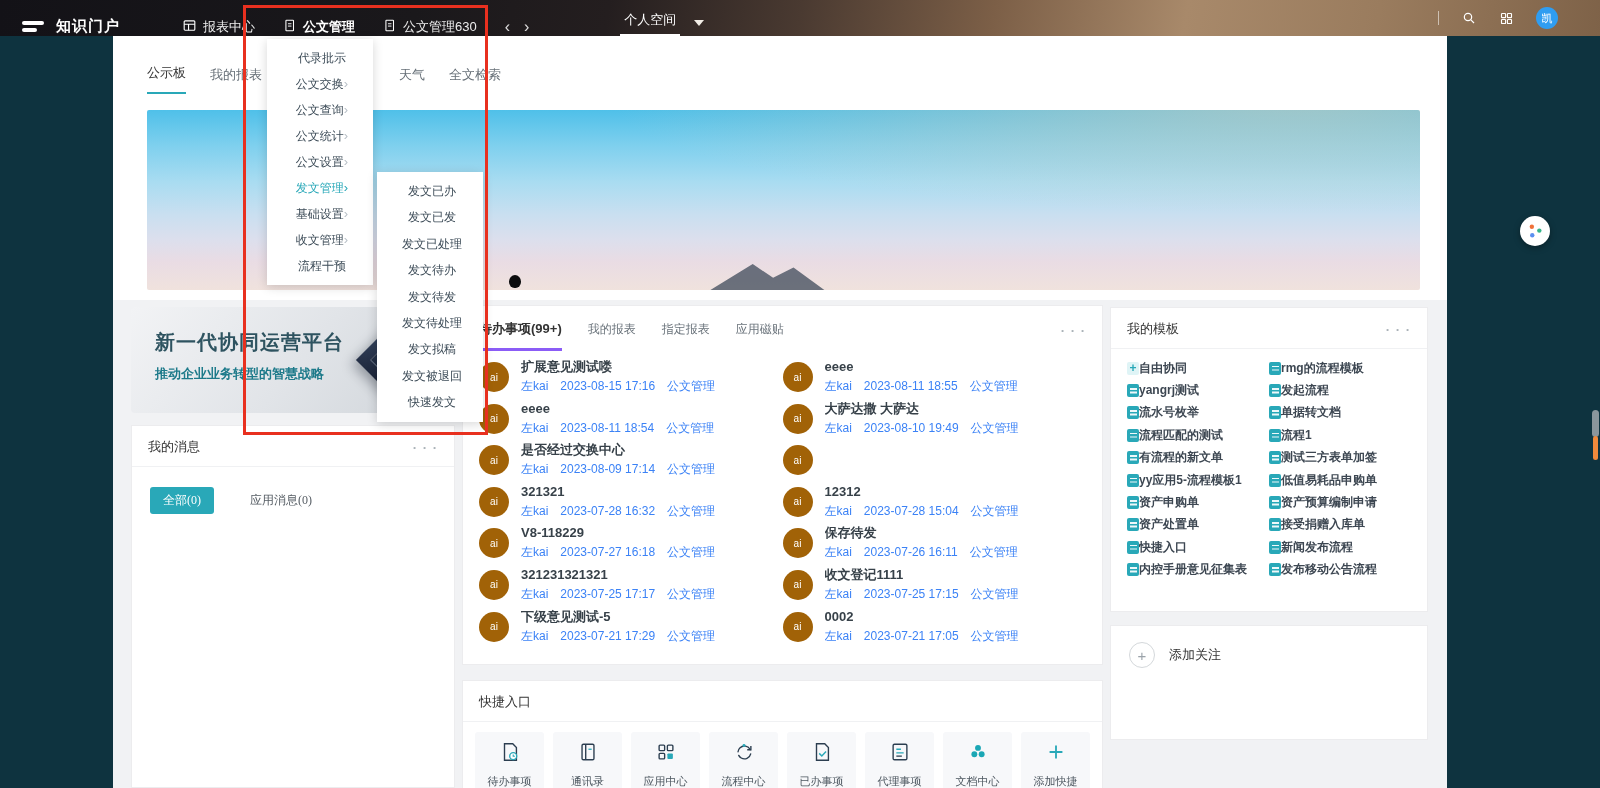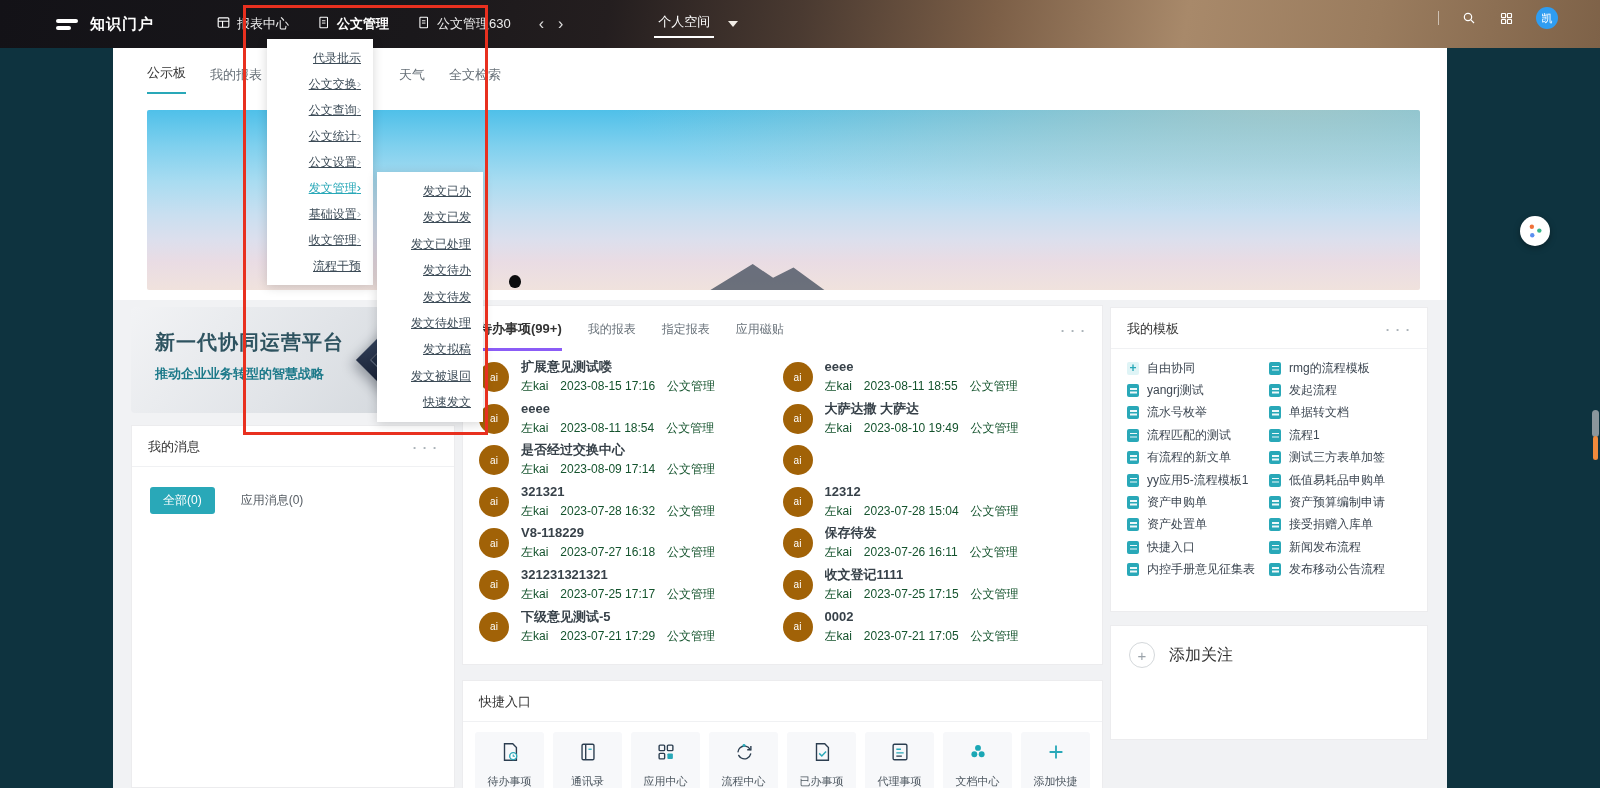--- a/index.html
+++ b/index.html
@@ -1,22 +1,22 @@
 <!DOCTYPE html>
 <html><head>
 <meta charset="utf-8">
 <style>
   * { margin:0; padding:0; box-sizing:border-box; }
   html,body { width:1600px; height:788px; overflow:hidden; font-family:"Liberation Sans","DejaVu Sans",sans-serif; }
   body { background:#0e333f; position:relative; }
 
   
-  .topbar { position:absolute; left:0; top:0; width:1600px; height:48px;
+  .topbar { position:absolute; left:0; top:0; width:1600px; height:36px;
     background:linear-gradient(100deg,#131217 0%,#1a181b 26%,#241e1f 38%,#4a3a31 50%,#7c5f47 62%,#a8896a 74%,#9a7c5e 86%,#7e6248 100%);
-    display:flex; align-items:center; color:#efece8; font-size:13px; z-index:30;padding-left:34px; }
+    display:flex; align-items:flex-end; color:#efece8; font-size:13px; z-index:30; }
   .logo-wrap { display:flex; align-items:center; margin-left:22px; }
   .logo-bars span { display:block; width:22px; height:4px; background:#fff; border-radius:2px; margin:3px 0; }
   .logo-bars span:last-child { width:15px; }
   .logo-text { font-size:15px; font-weight:bold; color:#fff; margin-left:12px; letter-spacing:1px; }
   .top-nav { display:flex; align-items:center; margin-left:62px; }
   .top-nav-item { display:flex; align-items:center; gap:6px; margin-right:28px; color:rgba(255,255,255,.92); cursor:pointer; white-space:nowrap; }
   .top-nav-item.active { font-weight:bold; color:#fff; }
   .chev { color:rgba(255,255,255,.85); font-size:16px; margin-right:14px; cursor:pointer; line-height:1; }
   .space-ctl { display:flex; align-items:center; margin-left:77px; }
   .space-label { color:#fff; padding:2px 4px 5px; border-bottom:2px solid #fff; }
@@ -53,66 +53,66 @@
     background:linear-gradient(130deg,#f2f3f5 0%,#e1e4e8 52%,#cfd4d9 100%); }
   .promo-title { position:absolute; left:24px; top:22px; font-size:20px; font-weight:bold; color:#2e5360; letter-spacing:1px; }
   .promo-sub { position:absolute; left:24px; top:58px; font-size:13px; font-weight:bold; color:#1d7a8a; }
   .gem { position:absolute; right:34px; top:26px; width:54px; height:54px; transform:rotate(45deg);
     background:linear-gradient(135deg,#3c4c68 0%,#232e44 55%,#10182a 100%); box-shadow:0 6px 12px rgba(20,28,44,.35); }
   .gem::after { content:""; position:absolute; left:10px; top:10px; right:10px; bottom:10px; border:1px solid rgba(255,255,255,.25);
     background:linear-gradient(135deg,#2c3b55 0%,#151f33 100%); }
 
   
   .messages { left:18px; top:389px; width:324px; height:363px; }
-  .msg-tabs { display:flex; align-items:center; gap:26px; padding:20px 18px; font-size:12px; color:#555c63; }
+  .msg-tabs { display:flex; align-items:center; gap:36px; padding:20px 18px; font-size:12px; color:#555c63;font-family:Liberation Serif, serif; }
   .pill { background:#29a8b8; color:#fff; border-radius:3px; padding:5px 13px; cursor:pointer; }
   .msg-tab { cursor:pointer; }
 
   
   .todo { left:349px; top:269px; width:641px; height:360px; }
   .todo-head { display:flex; align-items:center; padding:14px 16px 0; }
   .todo-tab-main { font-size:13px; font-weight:bold; color:#333; padding-bottom:10px; border-bottom:3px solid #8b5cf6; cursor:pointer; }
   .todo-tab { font-size:12px; color:#6a737b; margin-left:26px; padding-bottom:12px; cursor:pointer; }
   .todo-head .more { margin-left:auto; margin-bottom:10px; }
   .todo-cols { display:flex; padding:8px 16px 0; }
   .todo-col { width:50%; }
   .todo-item { display:flex; align-items:flex-start; height:41.6px; cursor:pointer; }
   .todo-avatar { flex:none; width:30px; height:30px; border-radius:50%; background:#a16207; color:#fff; font-size:10px; display:flex; align-items:center; justify-content:center; margin-top:3px; }
   .todo-body { margin-left:12px; overflow:hidden; }
   .todo-title { font-size:13px; font-weight:bold; color:#374149; line-height:16px; white-space:nowrap; overflow:hidden; text-overflow:ellipsis; }
-  .todo-meta { font-size:12px; color:#14532d; margin-top:3px; white-space:nowrap; }
+  .todo-meta { font-size:12px; color:#3b82f6; margin-top:3px; white-space:nowrap; }
   .todo-meta span { margin-right:12px; }
 
   
   .quick { left:349px; top:644px; width:641px; height:140px; }
   .quick-row { display:flex; gap:9px; padding:10px 12px 0; }
   .q-tile { width:71px; height:66px; background:#f7f8fa; border-radius:3px; display:flex; flex-direction:column; align-items:center; justify-content:center; gap:7px; cursor:pointer; }
   .q-label { font-size:11px; color:#4c565f; white-space:nowrap; }
 
   
   .templates { left:997px; top:271px; width:318px; height:305px; }
   .tpl-cols { display:flex; padding:8px 16px 0; }
   .tpl-col { width:50%; }
   .tpl-item { display:flex; align-items:center; height:22.4px; cursor:pointer; overflow:hidden; }
   .tpl-ic { flex:none; width:12px; height:13px; position:relative; display:inline-block; }
   .ic-doc { background:#29a8b8; border-radius:2px; }
   .ic-doc::after { content:""; position:absolute; left:2.5px; top:4px; width:7px; height:1.5px; background:rgba(255,255,255,.92); box-shadow:0 3.5px 0 rgba(255,255,255,.92); }
   .ic-plus { background:#dff4f6; border-radius:2px; }
   .ic-plus::after { content:"+"; position:absolute; left:0; right:0; top:-1px; text-align:center; color:#29a8b8; font-size:12px; font-weight:bold; line-height:14px; }
-  .tpl-label { font-size:12px; color:#3d4752; margin-left:8px; white-space:nowrap; overflow:hidden; text-overflow:ellipsis; }
+  .tpl-label { font-size:12px; color:#3d4752; margin-left:0; white-space:nowrap; overflow:hidden; text-overflow:ellipsis;font-weight:bold; }
 
   
   .follow { left:997px; top:589px; width:318px; height:115px; }
   .follow-body { display:flex; align-items:center; padding:16px 18px; }
   .add-circle { width:26px; height:26px; border-radius:50%; border:1px solid #d4d8db; color:#9aa2a9; font-size:15px; display:flex; align-items:center; justify-content:center; cursor:pointer; }
-  .follow-label { font-size:16px; color:#333; margin-left:14px; }
+  .follow-label { font-size:13px; color:#333; margin-left:14px; }
 
   
   .menu { position:absolute; left:267px; top:39px; width:106px; padding:6px 0; background:#fff; box-shadow:0 2px 10px rgba(0,0,0,.16); z-index:50; }
-  .menu-item { height:26px; line-height:26px; padding:0 12px 0 16px; font-size:12px; color:#3c4b57; display:flex; justify-content:flex-end; align-items:center; cursor:pointer; white-space:nowrap;text-decoration:underline; }
+  .menu-item { height:26px; line-height:26px; padding:0 12px 0 16px; font-size:12px; color:#3c4b57; display:flex; justify-content:center; align-items:center; cursor:pointer; white-space:nowrap; }
   .menu-item .arr { display:none; color:#b9c0c7; font-size:13px; }
   .menu-item.has-arrow .arr { display:inline; }
   .menu-item.active { color:#29a8b8; }
   .menu-item.active .arr { color:#29a8b8; }
   .submenu { position:absolute; left:377px; top:172px; width:106px; padding:6px 0; background:#fff; box-shadow:0 2px 10px rgba(0,0,0,.16); z-index:50; }
   .submenu .menu-item { height:26.4px; line-height:26.4px; }
 
   
   .redbox { position:absolute; left:243px; top:5px; width:245px; height:430px; border:3px solid #e8301f; z-index:100; pointer-events:none; }
   .float-btn { position:absolute; left:1520px; top:216px; width:30px; height:30px; border-radius:50%; background:#fff; box-shadow:0 2px 6px rgba(0,0,0,.35); z-index:60; cursor:pointer; display:flex; align-items:center; justify-content:center; }

